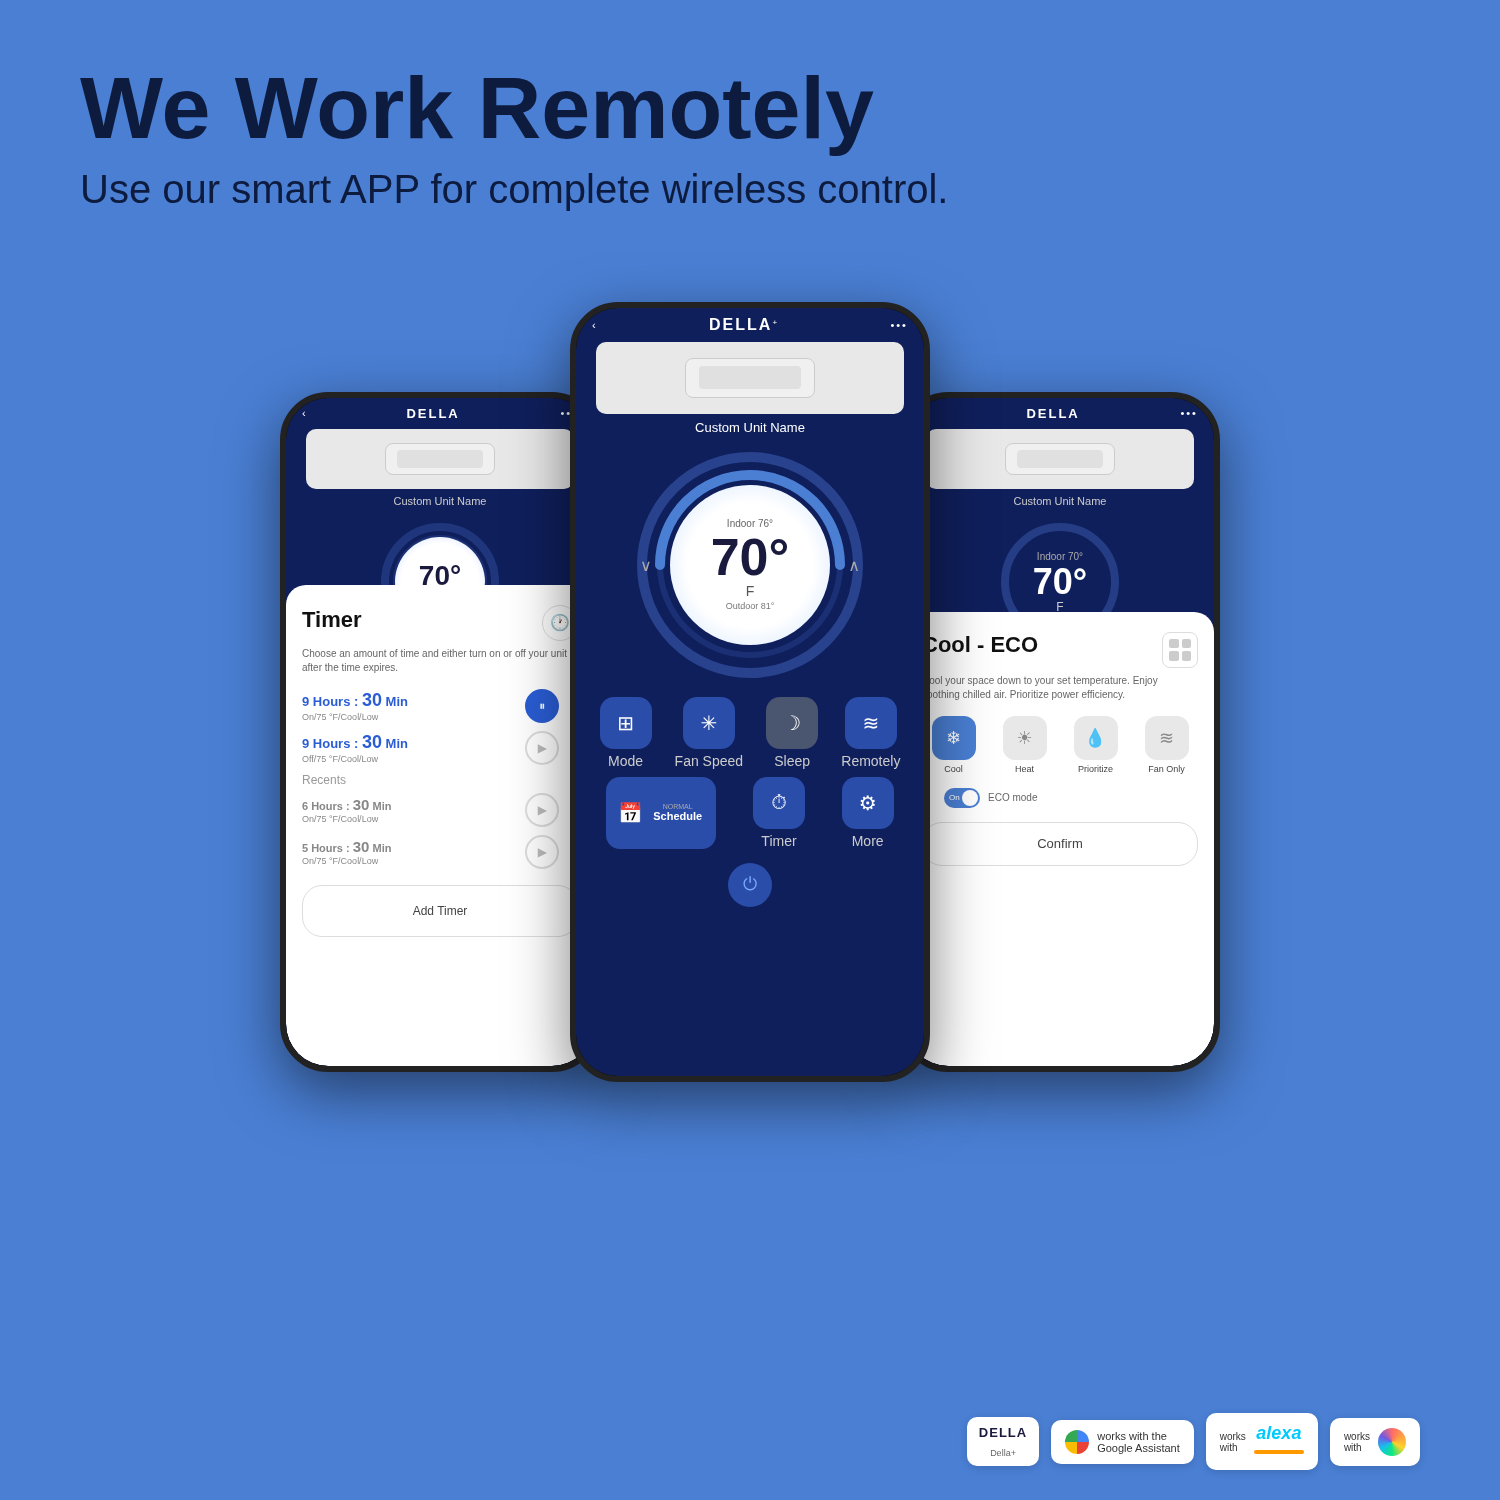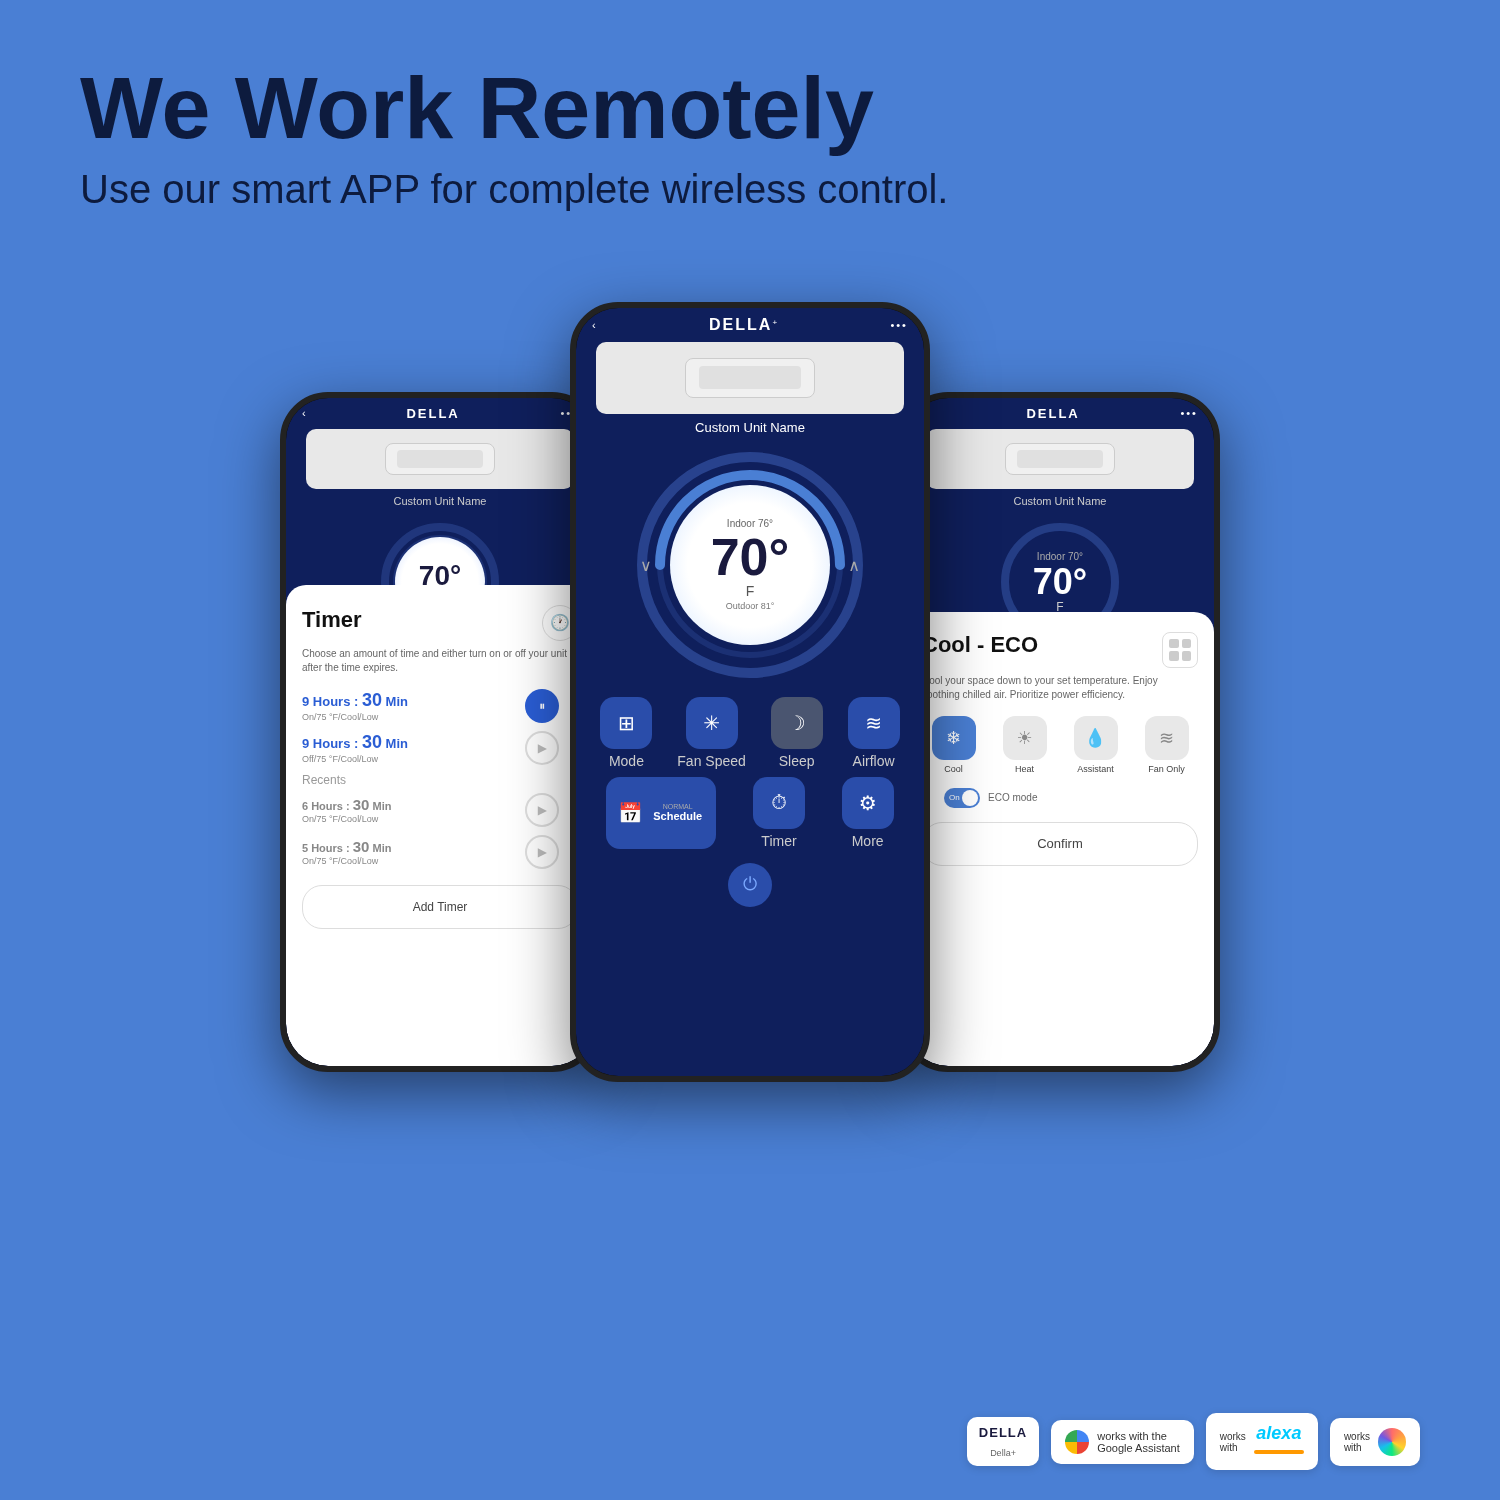--- a/index.html
+++ b/index.html
@@ -282,21 +282,21 @@
 
     .timer-recents-label {
       font-size: 12px;
       color: #999;
       margin: 8px 0 6px;
     }
 
     .timer-add-btn {
       margin-top: 16px;
       width: 100%;
-      height: 44px;
+      height: 52px;
       border: 1.5px solid #ddd;
       border-radius: 20px;
       display: flex;
       align-items: center;
       justify-content: center;
       font-size: 12px;
       color: #444;
     }
 
     
@@ -650,21 +650,21 @@
           <div class="ctrl-btn">
             <div class="ctrl-icon">✳</div>
             <span class="ctrl-label">Fan Speed</span>
           </div>
           <div class="ctrl-btn">
             <div class="ctrl-icon ctrl-icon-gray">☽</div>
             <span class="ctrl-label">Sleep</span>
           </div>
           <div class="ctrl-btn">
             <div class="ctrl-icon">≋</div>
-            <span class="ctrl-label">Airflow</span>
+            <span class="ctrl-label">Remotely</span>
           </div>
         </div>
 
         <div class="schedule-row">
           <div class="ctrl-btn" style="flex-direction:row;background:#2a4daa;border-radius:14px;padding:8px 12px;width:110px;">
             <div style="font-size:20px;color:#fff;">📅</div>
             <div style="display:flex;flex-direction:column;margin-left:6px;text-align:center;">
               <span style="font-size:7px;color:#aaa;text-transform:uppercase;">NORMAL</span>
               <span style="font-size:11px;color:#fff;font-weight:600;">Schedule</span>
             </div>
@@ -729,21 +729,21 @@
             <div class="mode-btn">
               <div class="mode-btn-icon">❄</div>
               <span class="mode-btn-label">Cool</span>
             </div>
             <div class="mode-btn">
               <div class="mode-btn-icon mode-btn-icon-gray">☀</div>
               <span class="mode-btn-label">Heat</span>
             </div>
             <div class="mode-btn">
               <div class="mode-btn-icon mode-btn-icon-gray">💧</div>
-              <span class="mode-btn-label">Assistant</span>
+              <span class="mode-btn-label">Prioritize</span>
             </div>
             <div class="mode-btn">
               <div class="mode-btn-icon mode-btn-icon-gray">≋</div>
               <span class="mode-btn-label">Fan Only</span>
             </div>
           </div>
 
           <div class="eco-row">
             <div class="toggle-switch">
               <span class="toggle-on-label">On</span>

